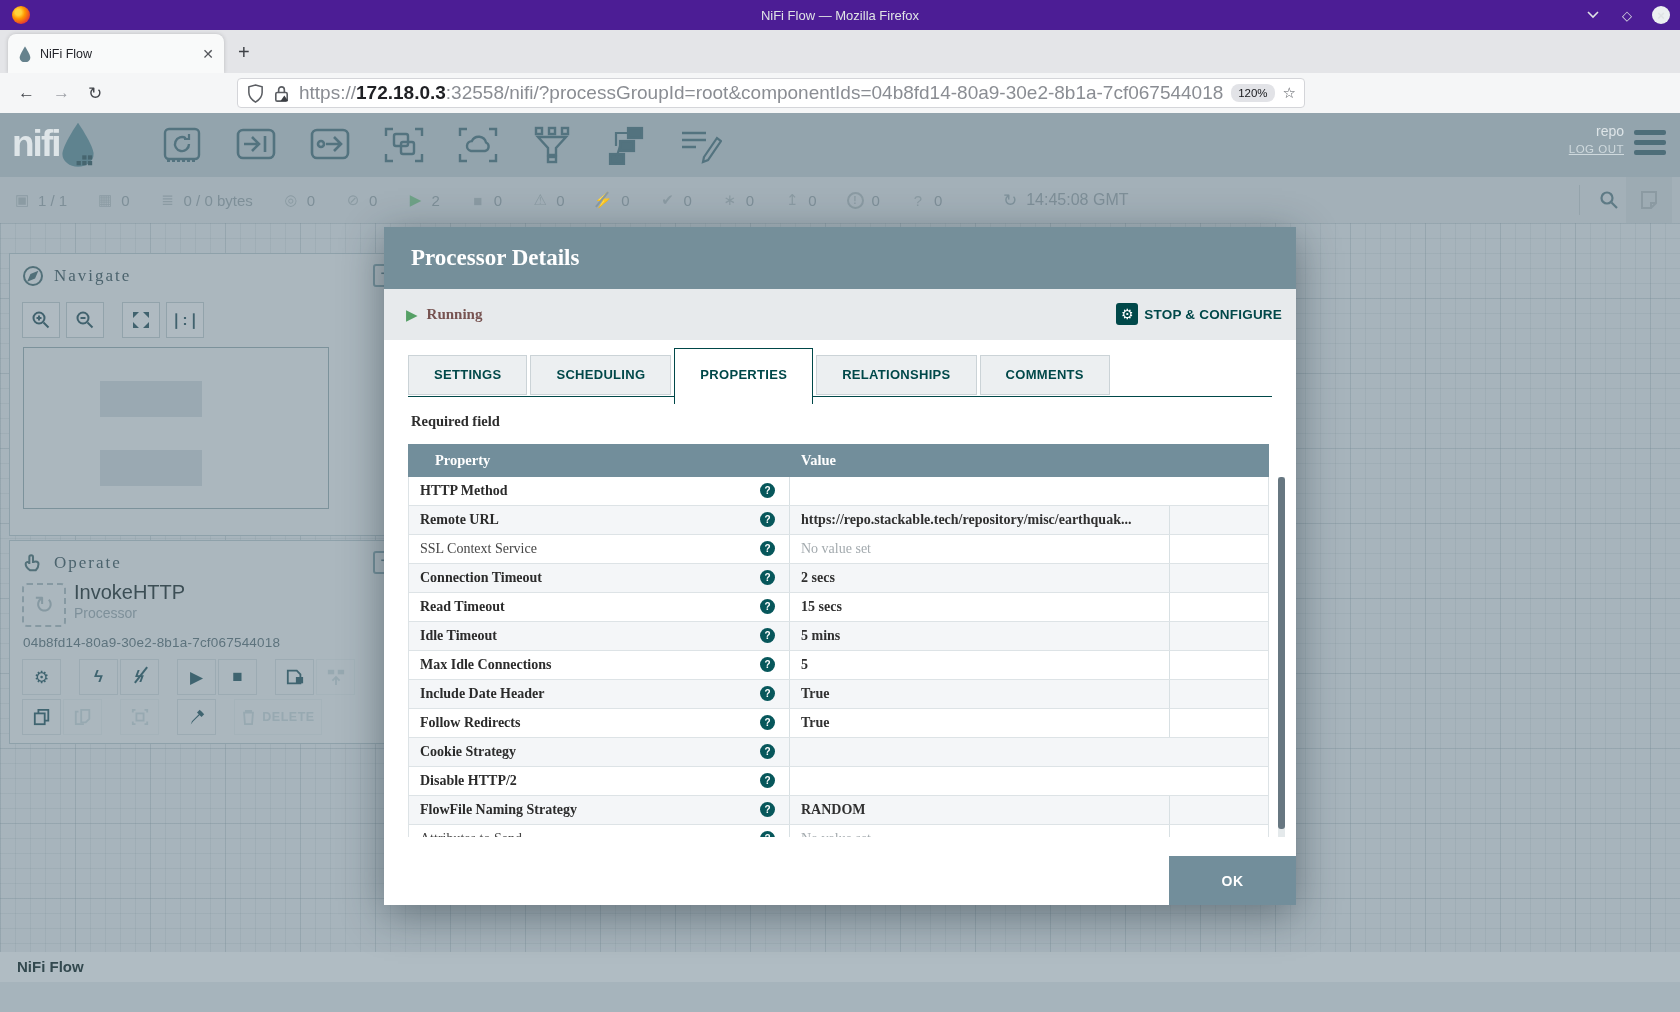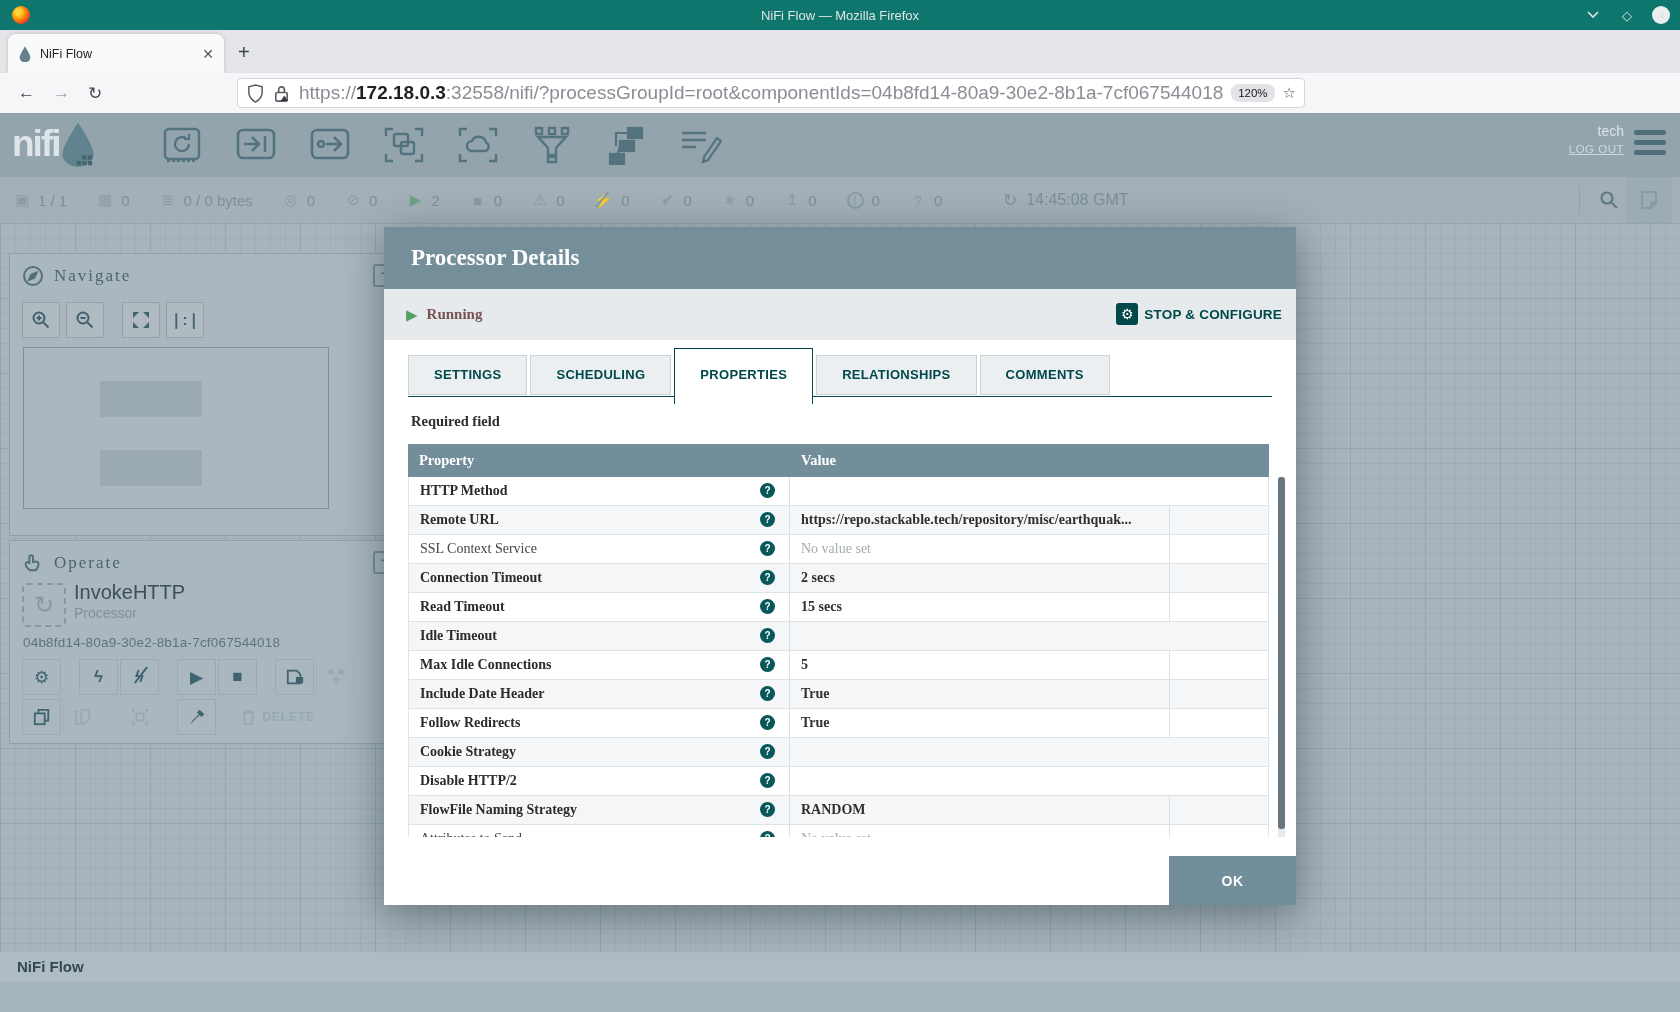--- a/index.html
+++ b/index.html
@@ -1,21 +1,21 @@
 <!DOCTYPE html>
 <html><head>
 <meta charset="utf-8">
 <style>
   html,body{margin:0;padding:0}
   body{width:1680px;height:1012px;position:relative;overflow:hidden;
        font-family:"Liberation Sans",sans-serif;background:#a6b4bc;-webkit-font-smoothing:antialiased}
   svg{display:block}
 
   
-  #titlebar{position:absolute;top:0;left:0;width:100%;height:30px;background:#0f766e;display:flex;align-items:center}
+  #titlebar{position:absolute;top:0;left:0;width:100%;height:30px;background:#4c1d95;display:flex;align-items:center}
   #ff-logo{position:absolute;left:12px;top:6px;width:18px;height:18px;border-radius:50%;
            background:radial-gradient(circle at 35% 35%,#ffd43b 0 18%,#ff9500 40%,#e8452c 70%,#b5007f 100%)}
   #win-title{width:100%;text-align:center;color:#dfe3e5;font-size:13px}
   #win-controls{position:absolute;right:10px;top:0;height:30px;display:flex;align-items:center;gap:16px}
   #win-controls .wc{color:#dfe3e5;font-size:13px;width:18px;height:18px;display:flex;align-items:center;justify-content:center}
   #wc-close{background:#eceff1;color:#3a4045;border-radius:50%;font-size:12px;font-weight:bold}
 
   #tabstrip{position:absolute;top:30px;left:0;width:100%;height:43px;background:#e4e5e8}
   #browser-tab{position:absolute;left:8px;top:4px;width:216px;height:39px;background:#f9fafa;border-radius:8px 8px 0 0;
         box-shadow:0 0 4px rgba(0,0,0,.18);display:flex;align-items:center;padding:0 10px;box-sizing:border-box}
@@ -116,21 +116,21 @@
   .dtab{position:relative;top:7px;display:inline-block;height:40px;line-height:38px;padding:0 25px;background:#eceff1;
         border:1px solid #cbd3d7;box-sizing:border-box;margin-right:3px;font-size:13px;font-weight:bold;color:#004849;
         letter-spacing:.3px;vertical-align:top}
   .dtab.active{top:0;height:56px;line-height:52px;background:#ffffff;border:1px solid #004849;border-bottom:0;z-index:2}
 
   #required-note{position:absolute;left:27px;top:186px;font-family:"Liberation Serif",serif;font-weight:bold;font-size:14.5px;color:#2e2e2e}
 
   #prop-table{position:absolute;left:24px;top:217px;width:861px}
   #prop-head{display:flex;height:33px;line-height:33px;background:#728e9b;color:#fff;
              font-family:"Liberation Serif",serif;font-weight:bold;font-size:14.5px}
-  #prop-head .h1{width:382px;padding-left:11px;box-sizing:border-box}
+  #prop-head .h1{width:382px;padding-left:27px;box-sizing:border-box}
   #prop-head .h2{padding-left:11px}
   #prop-viewport{position:relative;height:360px;overflow:hidden;border-left:1px solid #dde3e6;border-right:1px solid #dde3e6;box-sizing:border-box}
   .prow{height:28px;display:flex;border-bottom:1px solid #dde3e6;background:#fff;font-family:"Liberation Serif",serif;font-size:14px}
   .prow.alt{background:#f4f6f8}
   .pcell-prop{width:381px;position:relative;padding-left:11px;line-height:28px;border-right:1px solid #d8e0e3;box-sizing:border-box;color:#454545}
   .pcell-prop.req{font-weight:bold;color:#2b2b2b}
   .qicon{position:absolute;right:14px;top:6px;width:15px;height:15px;border-radius:50%;background:#07575b;color:#fff;
          font-family:"Liberation Sans",sans-serif;font-size:10px;font-weight:bold;line-height:15px;text-align:center}
   .pcell-val{width:380px;padding-left:11px;line-height:28px;border-right:1px solid #d8e0e3;box-sizing:border-box;font-weight:bold;color:#303030;
              white-space:nowrap;overflow:hidden}
@@ -295,21 +295,21 @@
       </svg>
     </span>
     <span class="tool">
       <svg width="44" height="40" viewBox="0 0 44 40" fill="none" stroke="currentColor" stroke-width="2.6">
         <path d="M4 8h24M4 15h24M4 22h14"></path>
         <path d="M26 32L39 13l4 3-13 19-5 2z" stroke-width="2.2"></path>
       </svg>
     </span>
   </div>
   <div id="nifi-user">
-    <div id="user-name">tech</div>
+    <div id="user-name">repo</div>
     <span id="logout-link">LOG OUT</span>
   </div>
   <span id="nifi-menu">
       <i></i>
       <i></i>
       <i></i>
     </span>
 </div>
 
 <div id="flow-status">
@@ -545,20 +545,21 @@
             <div class="pcell-val">2 secs</div>
             <div class="pcell-actions"></div>
           </div>
           <div class="prow">
             <div class="pcell-prop req"><span>Read Timeout</span><span class="qicon">?</span></div>
             <div class="pcell-val">15 secs</div>
             <div class="pcell-actions"></div>
           </div>
           <div class="prow alt">
             <div class="pcell-prop req"><span>Idle Timeout</span><span class="qicon">?</span></div>
+            <div class="pcell-val">5 mins</div>
             <div class="pcell-actions"></div>
           </div>
           <div class="prow">
             <div class="pcell-prop req"><span>Max Idle Connections</span><span class="qicon">?</span></div>
             <div class="pcell-val">5</div>
             <div class="pcell-actions"></div>
           </div>
           <div class="prow alt">
             <div class="pcell-prop req"><span>Include Date Header</span><span class="qicon">?</span></div>
             <div class="pcell-val">True</div>

